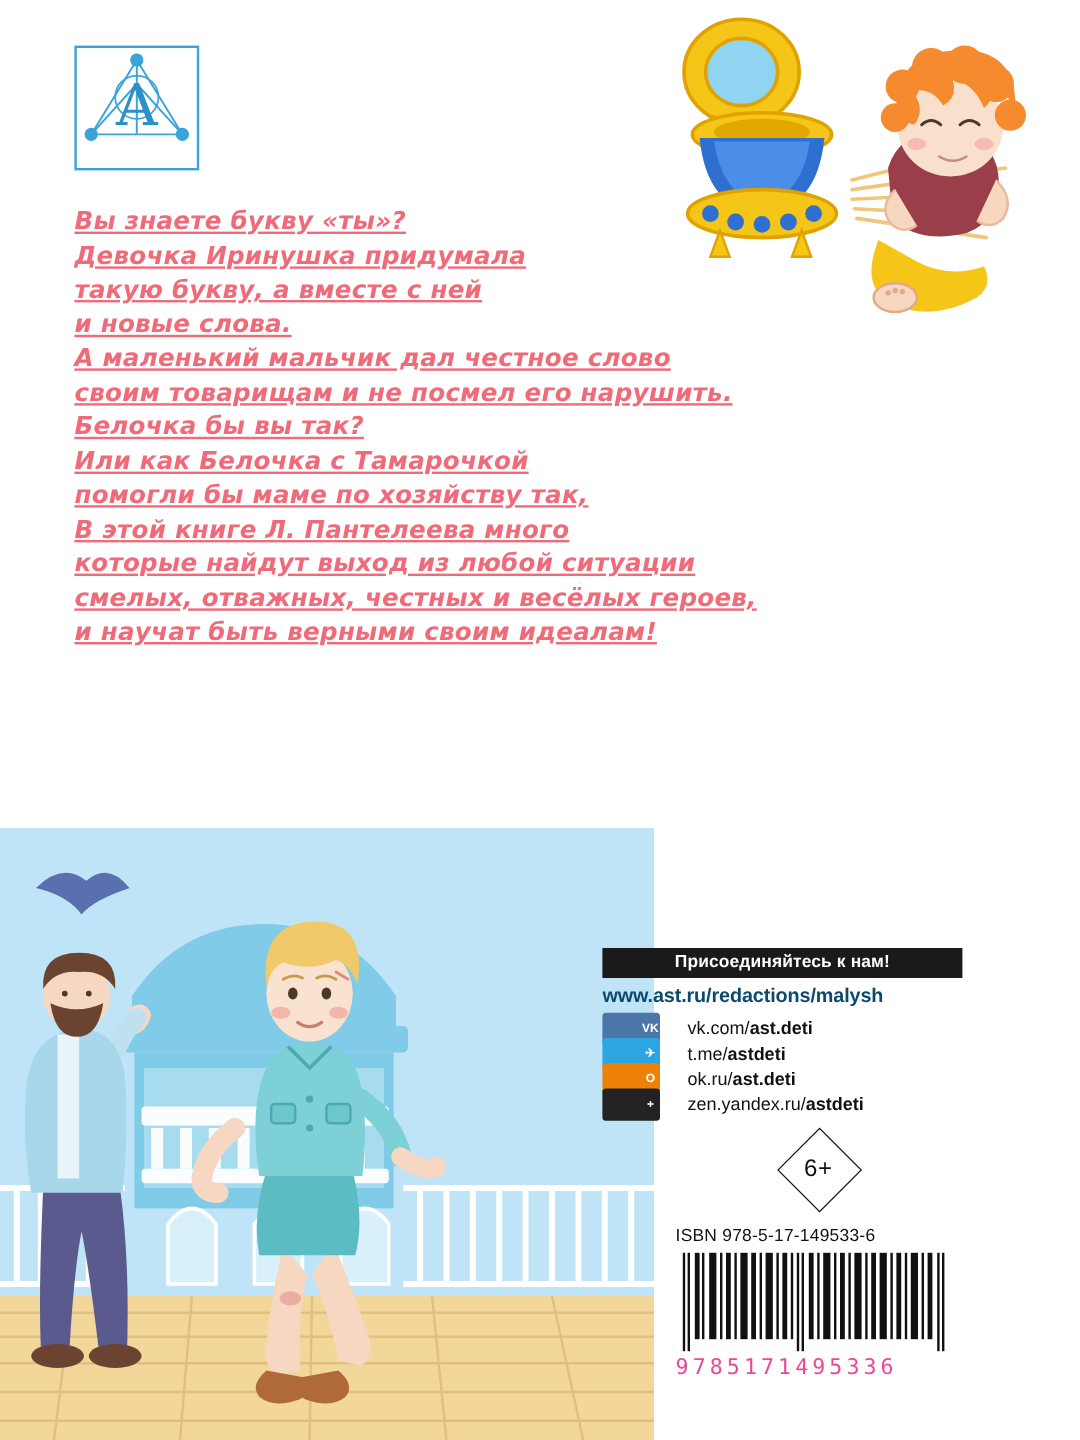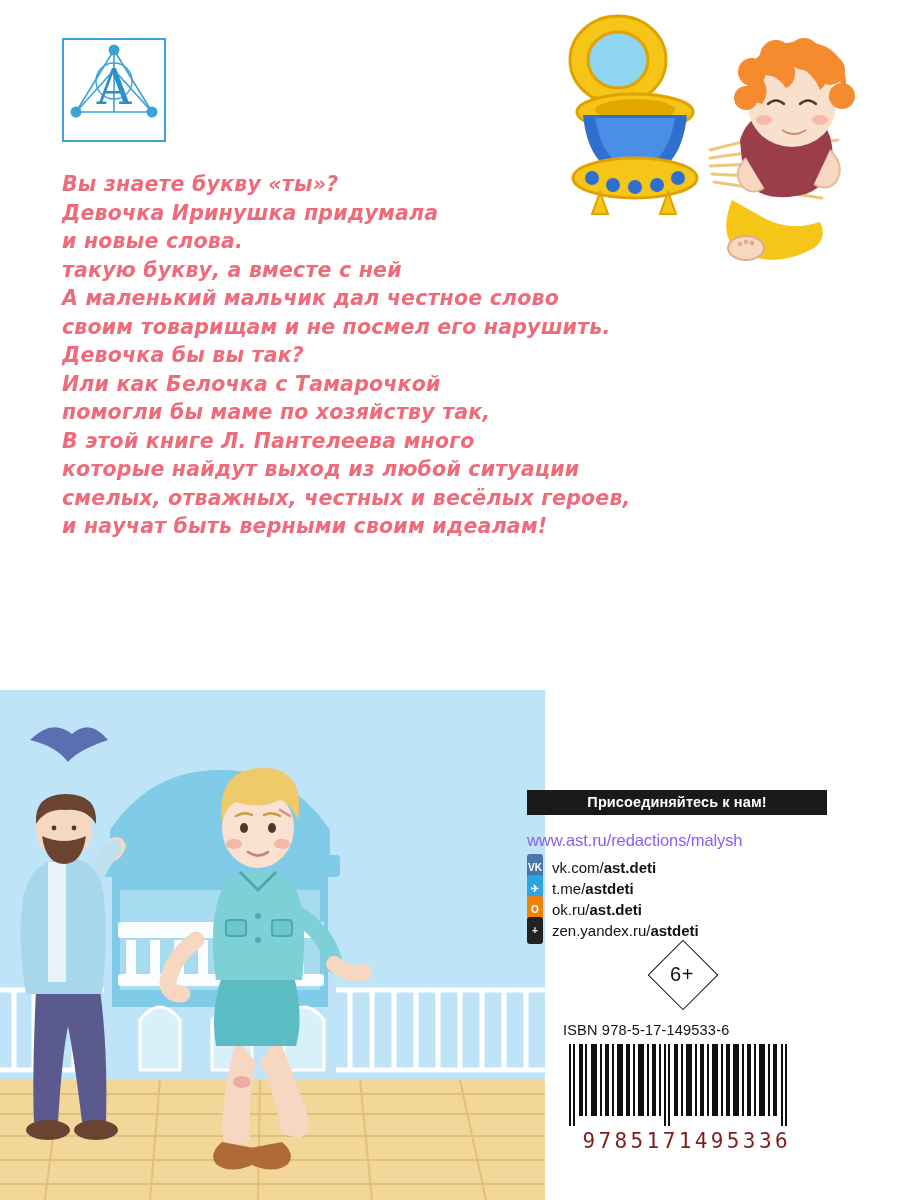--- a/index.html
+++ b/index.html
@@ -34,21 +34,21 @@
     top: 170px;
     width: 630px;
     color: #f06b7a;
     font-family: "DejaVu Sans", sans-serif;
     font-size: 20.5px;
     font-style: italic;
     font-weight: bold;
     line-height: 28.5px;
     letter-spacing: 0.2px;
   }
-  .blurb .ln { display: block; white-space: nowrap; }
+  .blurb .ln { display: block; white-space: nowrap; text-decoration: underline; }
 
   
   .ill-top {
     position: absolute;
     right: 0px;
     top: 0px;
     width: 400px;
     height: 290px;
   }
 
@@ -57,63 +57,64 @@
     position: absolute;
     left: 0;
     top: 690px;
     width: 545px;
     height: 510px;
   }
 
   
   .social {
     position: absolute;
-    left: 527px;
+    left: 502px;
     top: 790px;
     width: 300px;
   }
   .social-banner {
     background: #1a1a1a;
     color: #ffffff;
     font-size: 14.5px;
     font-weight: bold;
     text-align: center;
     padding: 4px 6px 5px 6px;
     letter-spacing: 0.1px;
   }
   .social-url {
-    margin-top: 16px;
+    margin-top: 6px;
     font-size: 16.5px;
-    font-weight: normal;
-    color: #8b5cf6;
+    font-weight: bold;
+    color: #0c4a6e;
     letter-spacing: -0.1px;
   }
   .social-list {
     margin-top: 7px;
   }
   .social-row {
     display: flex;
     align-items: center;
     height: 21px;
     font-size: 15px;
     color: #111;
   }
   .sic {
     width: 16px;
     height: 27px;
     border-radius: 3px;
-    margin-right: 9px;
+    margin-right: 23px;
     flex: 0 0 auto;
     display: flex;
     align-items: center;
     justify-content: center;
     color: #fff;
     font-size: 10px;
     font-weight: bold;
     line-height: 1;
+    padding-left: 32px;
   }
   .sic-vk { background: #4a76a8; }
   .sic-tg { background: #2ca5e0; }
   .sic-ok { background: #ee8208; }
   .sic-zen { background: #222; }
   .srow-text b { font-weight: bold; }
   .srow-text { white-space: nowrap; }
 
   
   .age {
@@ -164,24 +165,24 @@
   .barcode {
     width: 228px;
     height: 105px;
     background: #ffffff;
     position: relative;
   }
   .barcode .bars { display: block; }
   .barcode-digits {
     margin-top: 1px;
     font-family: "DejaVu Sans Mono", monospace;
-    font-size: 21px;
+    font-size: 18px;
     letter-spacing: 3.4px;
-    color: #7f1d1d;
-    text-align: right;
+    color: #ec4899;
+    text-align: left;
   }
 </style>
 </head>
 <body>
 
 <div class="logo-box">
   <svg width="100" height="100" viewBox="0 0 100 100">
     <g stroke="#3aa3d8" stroke-width="1.6" fill="none">
       <path d="M50 10 L12 72"></path>
       <path d="M50 10 L88 72"></path>
@@ -267,25 +268,25 @@
       <ellipse cx="320" cy="120" rx="8" ry="5" fill="#f7b0a6" opacity="0.8"></ellipse>
 
       <path d="M282 130 q12 8 24 0" fill="none" stroke="#c98a7a" stroke-width="2"></path>
     </g>
   </svg>
 </div>
 
 <div class="blurb">
   <span class="ln">Вы знаете букву «ты»?</span>
   <span class="ln">Девочка Иринушка придумала</span>
+  <span class="ln">такую букву, а вместе с ней</span>
   <span class="ln">и новые слова.</span>
-  <span class="ln">такую букву, а вместе с ней</span>
   <span class="ln">А маленький мальчик дал честное слово</span>
   <span class="ln">своим товарищам и не посмел его нарушить.</span>
-  <span class="ln">Девочка бы вы так?</span>
+  <span class="ln">Белочка бы вы так?</span>
   <span class="ln">Или как Белочка с Тамарочкой</span>
   <span class="ln">помогли бы маме по хозяйству так,</span>
   <span class="ln">В этой книге Л. Пантелеева много</span>
   <span class="ln">которые найдут выход из любой ситуации</span>
   <span class="ln">смелых, отважных, честных и весёлых героев,</span>
   <span class="ln">и научат быть верными своим идеалам!</span>
 </div>
 
 <div class="ill-bottom">
   <svg width="545" height="510" viewBox="0 0 545 510">

